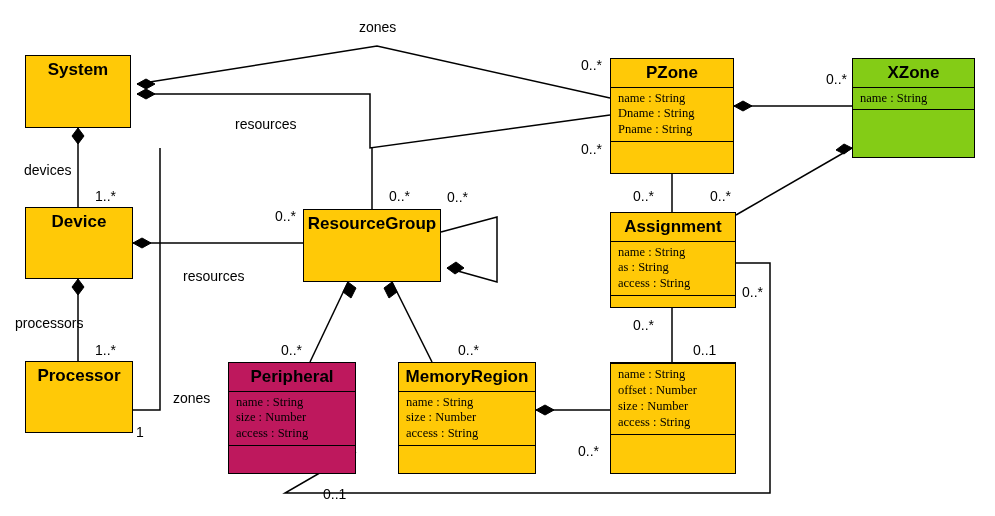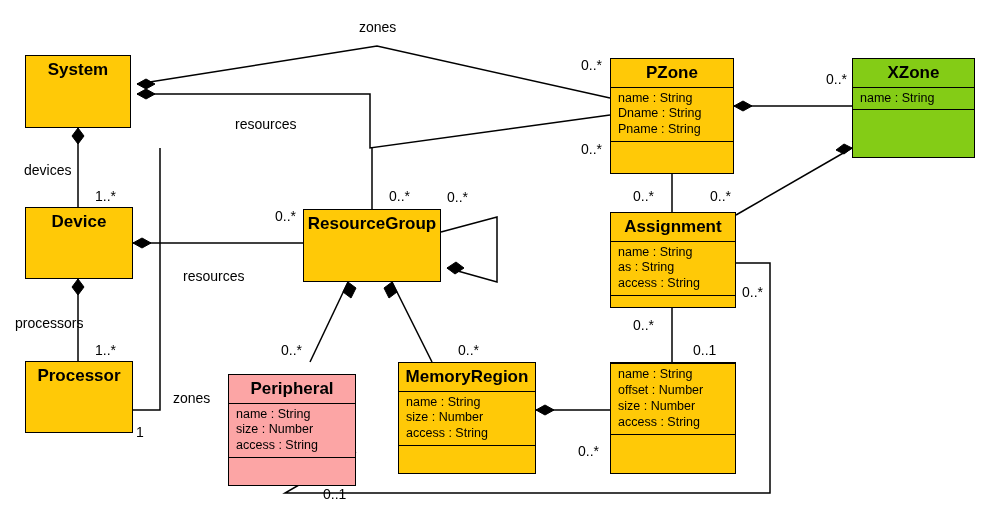--- a/index.html
+++ b/index.html
@@ -6,21 +6,21 @@
   body{width:995px;height:516px;position:relative;overflow:hidden;
        font-family:"Liberation Sans","DejaVu Sans",sans-serif;}
   #canvas{position:absolute;inset:0;width:995px;height:516px;}
   svg.edges{position:absolute;left:0;top:0;width:995px;height:516px;overflow:visible;}
   .uml-class{position:absolute;box-sizing:border-box;background:#FFC907;
              border:1.6px solid #000;display:flex;flex-direction:column;}
   .uml-name{font-weight:bold;font-size:17px;color:#000;text-align:center;
             padding:4px 2px 4px;line-height:1.15;white-space:nowrap;}
   .uml-sep{height:0;border-top:1.6px solid #000;}
   .uml-attrs{padding:3px 6px 3px 7px;font-size:12.5px;color:#000;line-height:1.27;}
-  .uml-attr{white-space:nowrap;}
+  .uml-attr{white-space:nowrap;font-family:Liberation Serif, serif;}
   .uml-ops{flex:1 1 auto;min-height:13px;}
   .lbl{position:absolute;font-size:14px;color:#000;white-space:nowrap;line-height:1;}
 </style>
 </head>
 <body>
 
 <div id="canvas">
 
   <svg class="edges" viewBox="0 0 995 516" xmlns="http://www.w3.org/2000/svg">
     <g stroke="#000" stroke-width="1.5" fill="none">
@@ -80,21 +80,21 @@
       </div>
       <div class="uml-class" style="left: 25px; top: 207px; width: 108px; height: 72px; background: rgb(255, 201, 7);">
         <div class="uml-name">Device</div>
       </div>
       <div class="uml-class" style="left: 25px; top: 361px; width: 108px; height: 72px; background: rgb(255, 201, 7);">
         <div class="uml-name">Processor</div>
       </div>
       <div class="uml-class" style="left: 303px; top: 209px; width: 138px; height: 73px; background: rgb(255, 201, 7);">
         <div class="uml-name">ResourceGroup</div>
       </div>
-      <div class="uml-class" style="left: 228px; top: 362px; width: 128px; height: 112px; background: #fca5a5; margin-top: 12px;">
+      <div class="uml-class" style="left: 228px; top: 362px; width: 128px; height: 112px; background: #be185d;">
         <div class="uml-name">Peripheral</div>
         <div class="uml-sep"></div>
         <div class="uml-attrs">
           <div class="uml-attr">name : String</div>
           <div class="uml-attr">size : Number</div>
           <div class="uml-attr">access : String</div>
         </div>
         <div class="uml-sep"></div>
         <div class="uml-ops"></div>
       </div>

